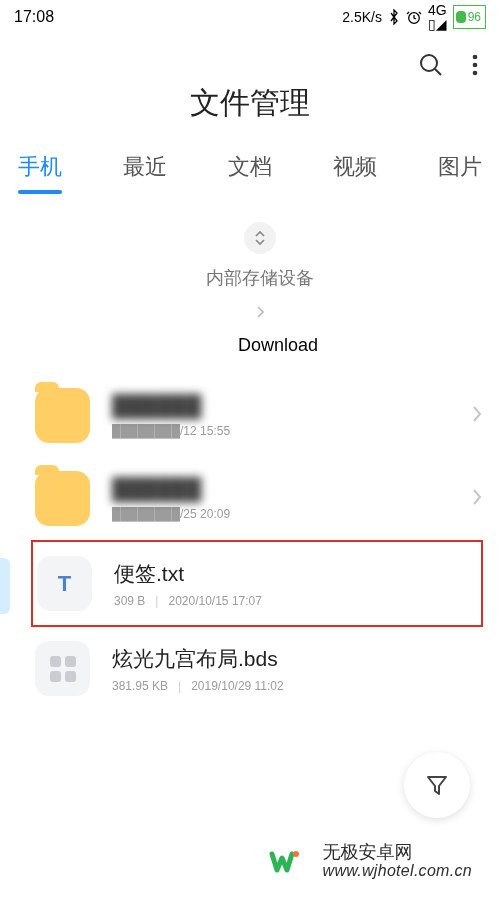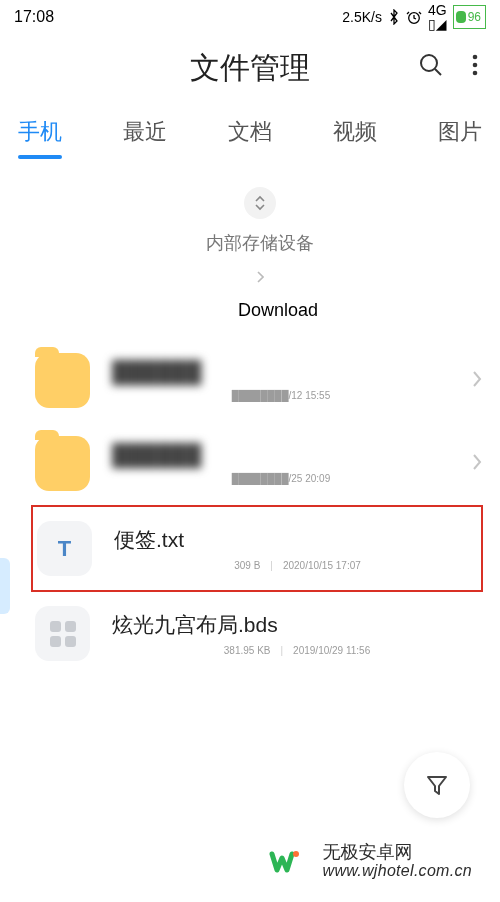--- a/index.html
+++ b/index.html
@@ -46,20 +46,21 @@
     display: flex;
     align-items: center;
     justify-content: center;
     padding: 18px 18px 12px 18px;
     position: relative;
   }
   .title-bar h1 {
     font-size: 30px;
     font-weight: 400;
     color: #222;
+    margin-top: 35px;
   }
   .title-actions {
     position: absolute;
     right: 22px;
     top: 22px;
     display: flex;
     gap: 28px;
     align-items: center;
   }
 
@@ -178,24 +179,23 @@
   }
   .file-name {
     font-size: 21px;
     color: #222;
   }
   .file-name.blurred {
     filter: blur(4px);
     color: #444;
   }
   .file-detail {
-    font-size: 10px;
+    font-size: 12px;
     color: #9c9c9c;
     white-space: nowrap;
-    text-align: center;
   }
   .file-detail .sep { color: #cfcfcf; margin: 0 10px; }
   .file-detail .plain { filter: none; color:#9c9c9c; }
   .chevron {
     color: #c5c5c5;
     flex-shrink: 0;
   }
 
   .left-tab-affordance {
     position: absolute;
@@ -357,21 +357,21 @@
       <div class="sq">
           <div></div>
           <div></div>
           <div></div>
           <div></div>
         </div>
     </div>
     <div class="file-meta">
       <div class="file-name">炫光九宫布局.bds</div>
       <div class="file-detail">
-        <span>381.95 KB</span><span class="sep">|</span><span>2019/10/29 11:56</span>
+        <span>381.95 KB</span><span class="sep">|</span><span>2019/10/29 11:02</span>
       </div>
     </div>
   </div>
 
 </div>
 
 <div class="left-tab-affordance"></div>
 
 <div class="fab">
   <svg width="26" height="26" viewBox="0 0 26 26">

